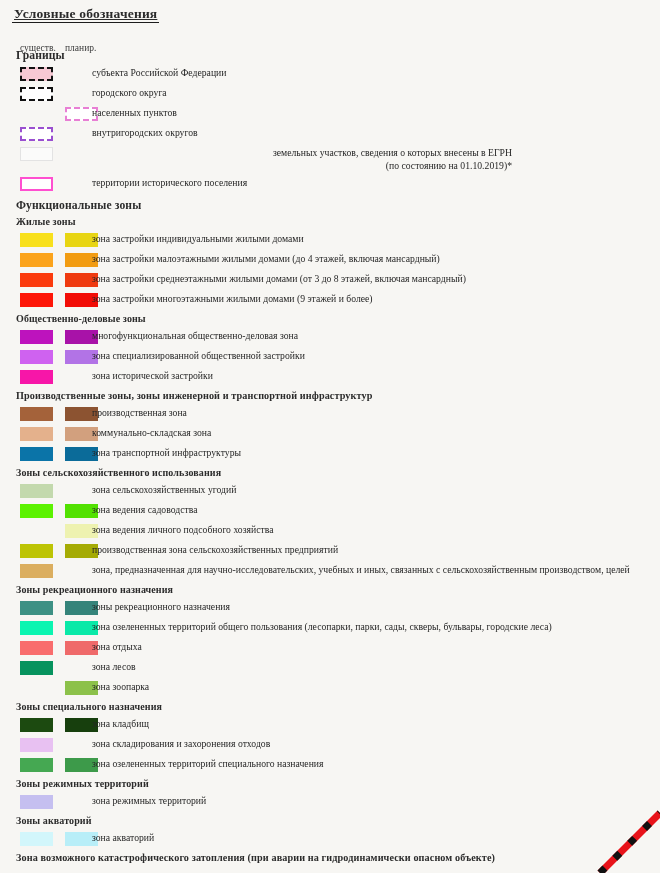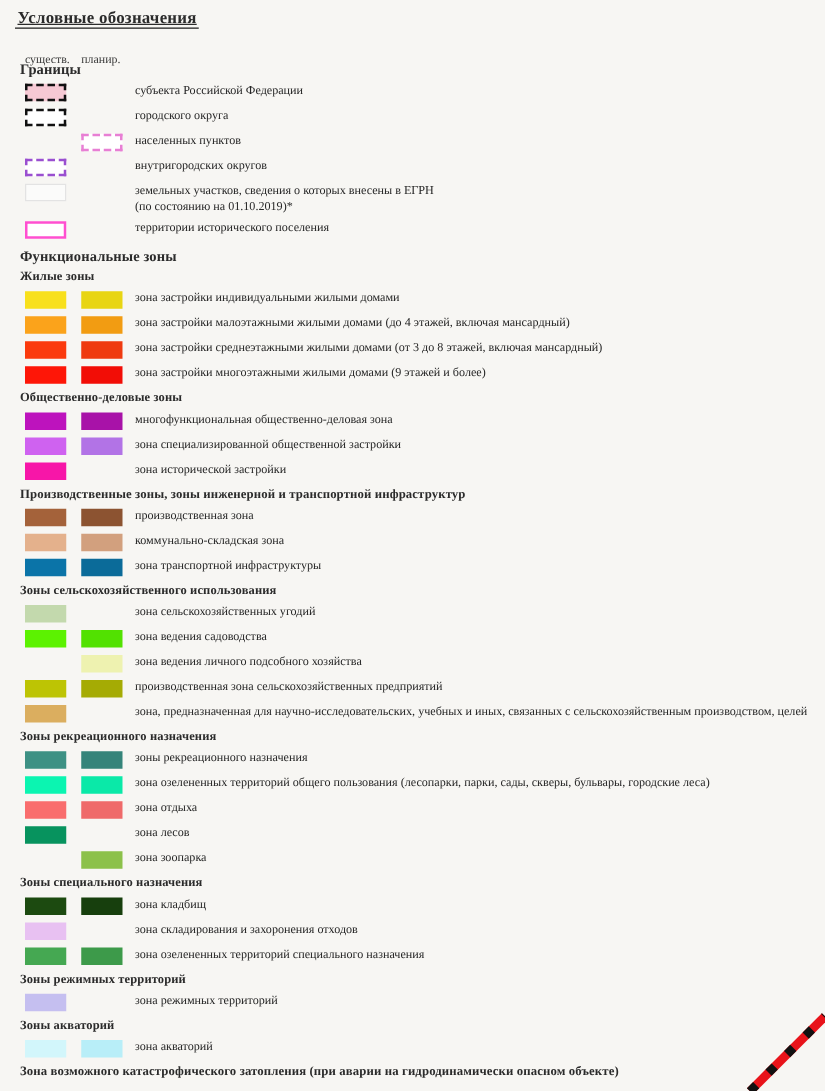--- a/index.html
+++ b/index.html
@@ -80,28 +80,28 @@
     position: absolute;
     top: 3px;
     width: 33px;
     height: 14px;
     box-sizing: border-box;
   }
   .sw.c1 { left: 12px; }
   .sw.c2 { left: 57px; }
   .lbl {
     position: absolute;
-    left: 100px;
+    left: 84px;
     top: 2px;
     font-size: 9.7px;
     line-height: 13px;
     color: #262626;
     white-space: nowrap;
   }
-  .lbl.two-line { white-space: normal; width: 420px; }
+  .lbl.two-line { white-space: normal; width: 420px; text-align: right; }
 
   
   .sw.dash   { border: 2.2px dashed #111; }
   .sw.solid2 { border: 2.2px solid; }
   .sw.thin   { border: 1px solid #e3e3e3; background: #fbfbfa; }
 
   
   .corner-mark {
     position: absolute;
     right: 0;

